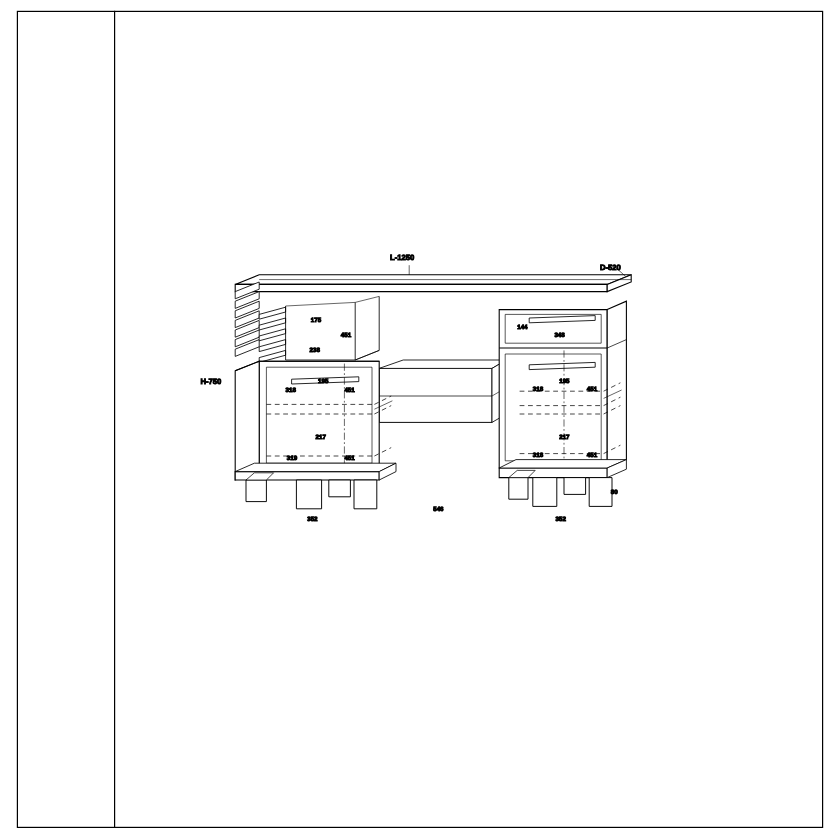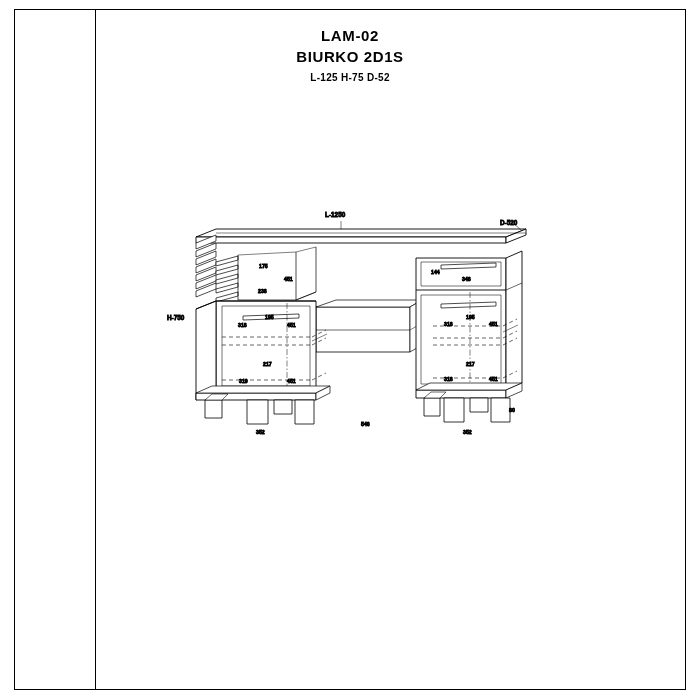--- a/index.html
+++ b/index.html
@@ -97,25 +97,20 @@
   }
 </style>
 </head>
 <body>
 
 <div id="sheet">
 
   <div class="page-frame"></div>
   <div class="margin-rule"></div>
 
-  <div class="title-block">
-    <div class="title-main">LAM-02</div>
-    <div class="title-sub">BIURKO 2D1S</div>
-    <div class="title-dims">L-125 H-75 D-52</div>
-  </div>
 
   <svg id="drawing" viewBox="0 0 700 700">
     <g fill="none" stroke="#000" stroke-width="0.8" stroke-linejoin="miter" stroke-linecap="butt">
 
       <g>
 
         <path d="M 196,237 L 216,229 L 526,229 L 506,237 Z" fill="#ffffff" stroke="#000" stroke-width="0.9"></path>
 
         <path d="M 196,237 L 506,237 L 506,243 L 196,243 Z" fill="#ffffff" stroke="#000" stroke-width="0.9"></path>
 

